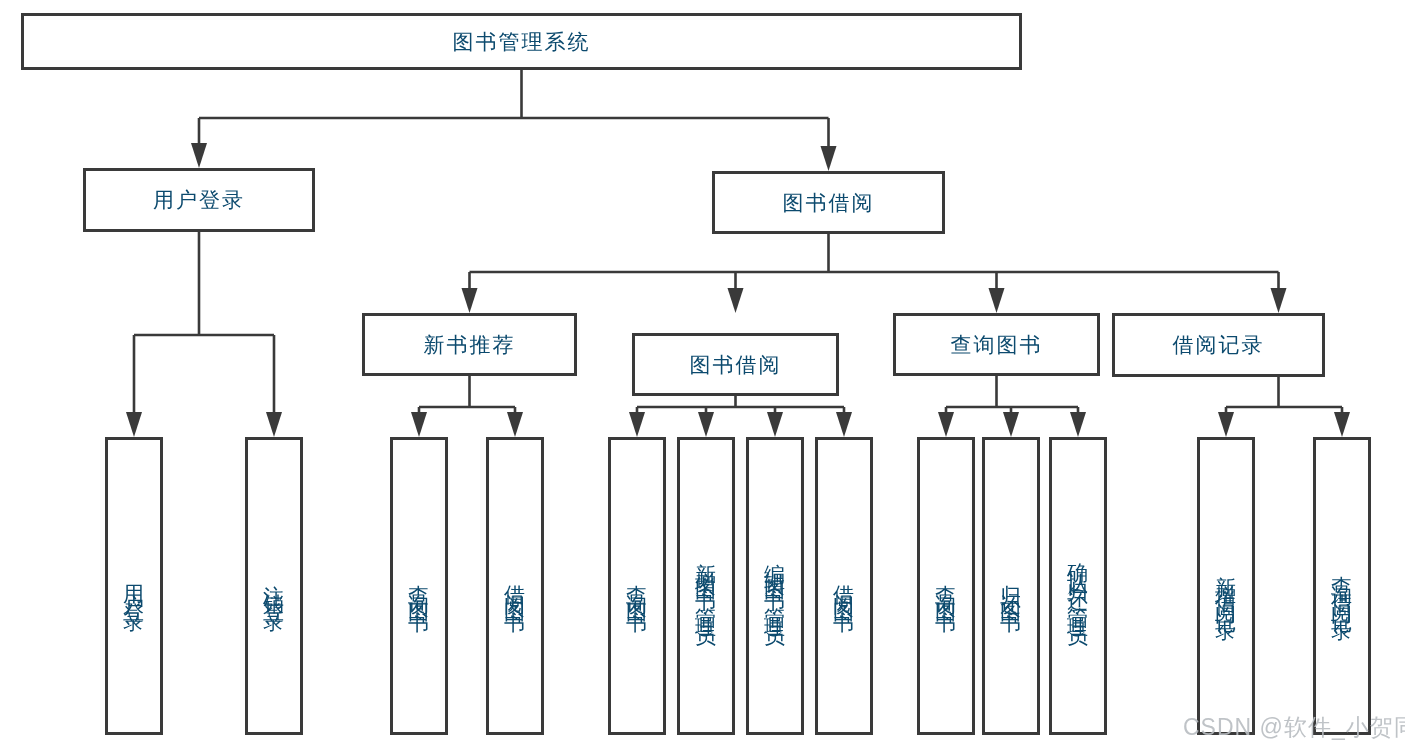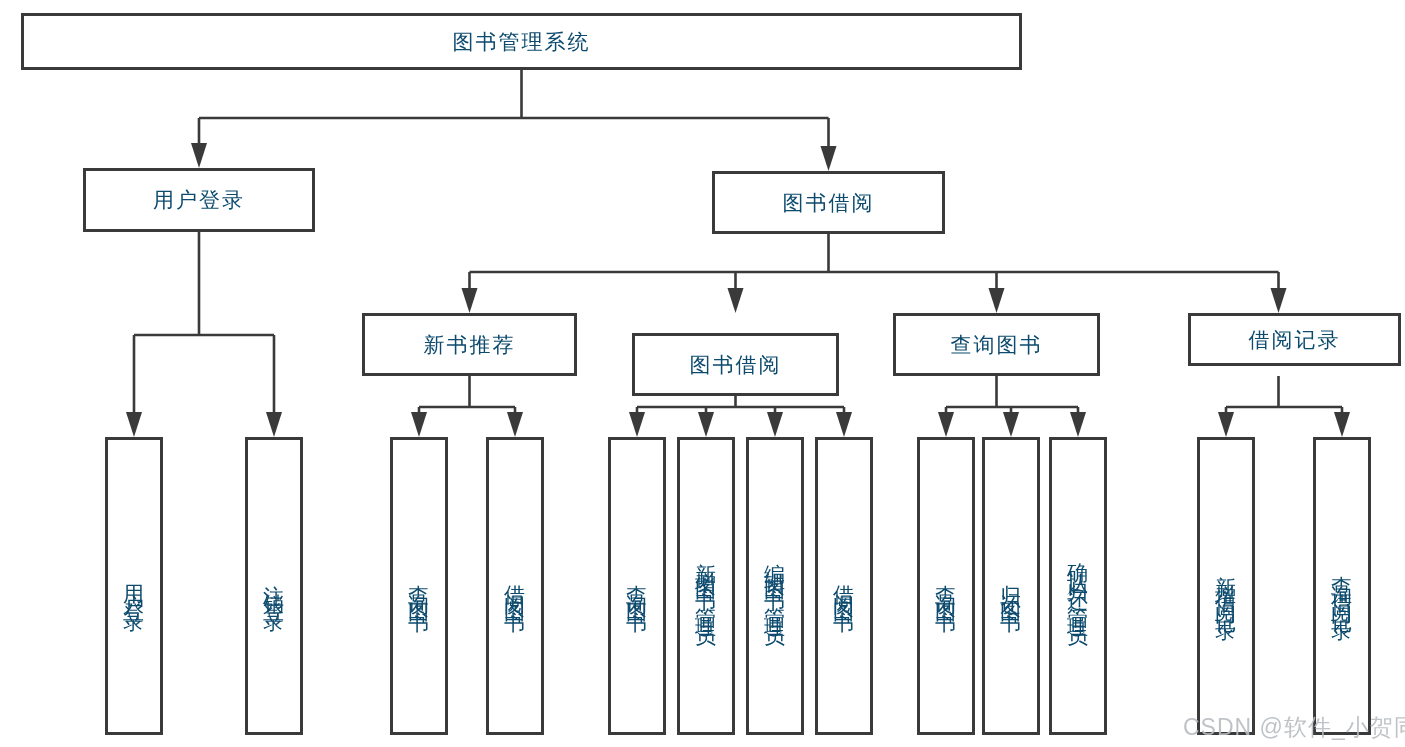--- a/index.html
+++ b/index.html
@@ -101,21 +101,21 @@
   </svg>
 
   <div class="node" style="left:21px;top:13px;width:1001px;height:57px;">图书管理系统</div>
 
   <div class="node" style="left:83px;top:168px;width:232px;height:64px;">用户登录</div>
   <div class="node" style="left:712px;top:171px;width:233px;height:63px;">图书借阅</div>
 
   <div class="node" style="left:362px;top:313px;width:215px;height:63px;font-family:Liberation Mono, monospace;">新书推荐</div>
   <div class="node" style="left:632px;top:313px;width:207px;height:63px;margin-top:20px;">图书借阅</div>
   <div class="node" style="left:893px;top:313px;width:207px;height:63px;">查询图书</div>
-  <div class="node" style="left:1188px;top:313px;width:213px;height:53px;text-align:right;">借阅记录</div>
+  <div class="node" style="left:1112px;top:313px;width:213px;height:64px;text-align:right;">借阅记录</div>
 
   <div class="node leaf" style="left:105px;top:437px;width:58px;height:298px;">用户登录</div>
   <div class="node leaf" style="left:245px;top:437px;width:58px;height:298px;">注销登录</div>
 
   <div class="node leaf" style="left:390px;top:437px;width:58px;height:298px;">查询图书</div>
   <div class="node leaf" style="left:486px;top:437px;width:58px;height:298px;">借阅图书</div>
 
   <div class="node leaf" style="left:608px;top:437px;width:58px;height:298px;">查询图书</div>
   <div class="node leaf" style="left:677px;top:437px;width:58px;height:298px;">新增图书（管理员）</div>
   <div class="node leaf" style="left:746px;top:437px;width:58px;height:298px;">编辑图书（管理员）</div>

